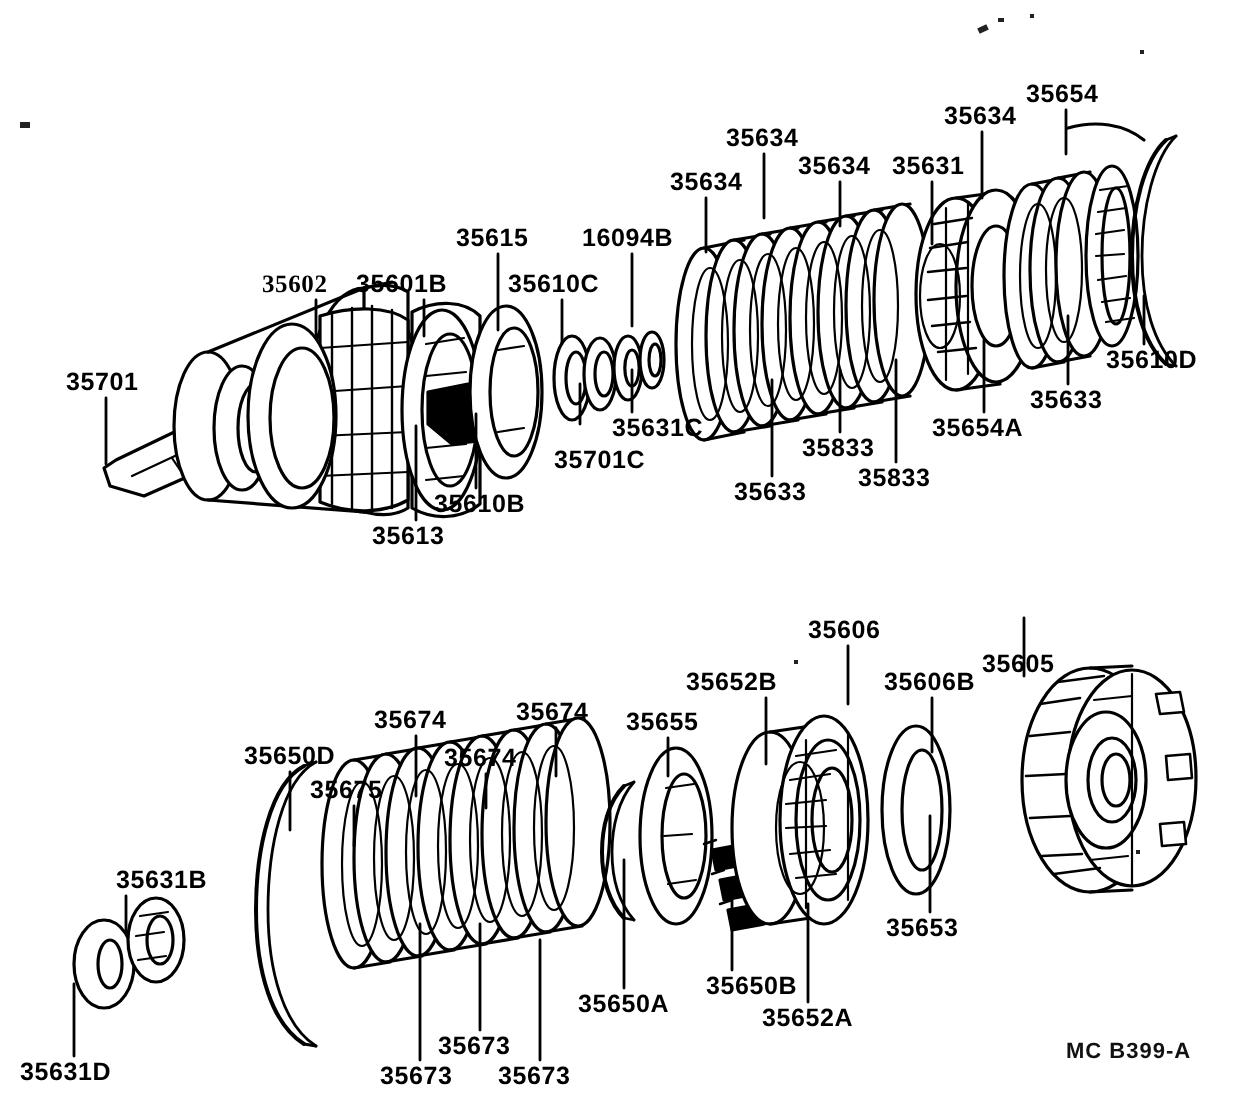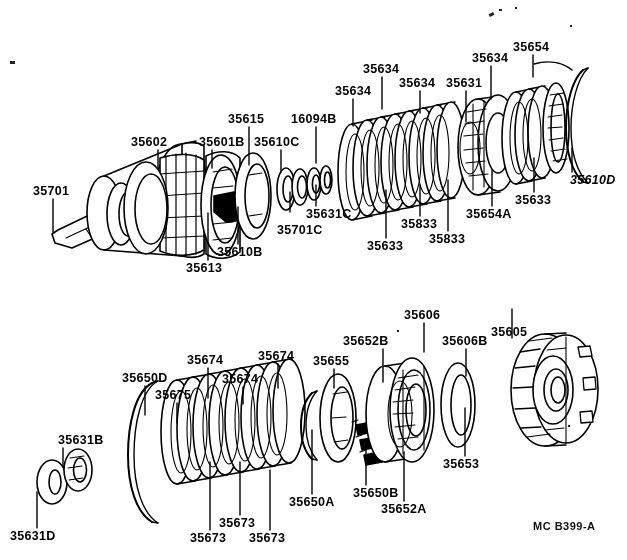--- a/index.html
+++ b/index.html
@@ -303,32 +303,32 @@
           <line x1="312" y1="494" x2="312" y2="430" stroke="#000" stroke-width="1.4"></line>
           <line x1="270" y1="530" x2="270" y2="470" stroke="#000" stroke-width="1.4"></line>
           <line x1="240" y1="515" x2="240" y2="462" stroke="#000" stroke-width="1.4"></line>
           <line x1="210" y1="530" x2="210" y2="462" stroke="#000" stroke-width="1.4"></line>
         </g>
     </g>
   </svg>
 
   <div id="labels">
       <div class="lbl" style="left: 33px; top: 185px;">35701</div>
-      <div class="lbl" style="left: 131px; top: 136px;">35602</div>
-      <div class="lbl" style="left: 199px; top: 136px;">35601B</div>
+      <div class="lbl" style="left: 131px; top: 136px; font-family: Liberation Serif, serif;">35602</div>
+      <div class="lbl" style="left: 178px; top: 136px;">35601B</div>
       <div class="lbl" style="left: 228px; top: 113px;">35615</div>
       <div class="lbl" style="left: 254px; top: 136px;">35610C</div>
       <div class="lbl" style="left: 291px; top: 113px;">16094B</div>
       <div class="lbl" style="left: 335px; top: 85px;">35634</div>
       <div class="lbl" style="left: 363px; top: 63px;">35634</div>
       <div class="lbl" style="left: 399px; top: 77px;">35634</div>
       <div class="lbl" style="left: 446px; top: 77px;">35631</div>
       <div class="lbl" style="left: 472px; top: 52px;">35634</div>
       <div class="lbl" style="left: 513px; top: 41px;">35654</div>
-      <div class="lbl" style="left: 570px; top: 174px; font-style: italic;">35610D</div>
+      <div class="lbl" style="left: 553px; top: 174px;">35610D</div>
       <div class="lbl" style="left: 515px; top: 194px;">35633</div>
       <div class="lbl" style="left: 466px; top: 208px;">35654A</div>
       <div class="lbl" style="left: 429px; top: 233px;">35833</div>
       <div class="lbl" style="left: 401px; top: 218px;">35833</div>
       <div class="lbl" style="left: 367px; top: 240px;">35633</div>
       <div class="lbl" style="left: 306px; top: 208px;">35631C</div>
       <div class="lbl" style="left: 277px; top: 224px;">35701C</div>
       <div class="lbl" style="left: 217px; top: 246px;">35610B</div>
       <div class="lbl" style="left: 186px; top: 262px;">35613</div>
       <div class="lbl" style="left: 38px; top: 434px; margin-left: 20px;">35631B</div>

